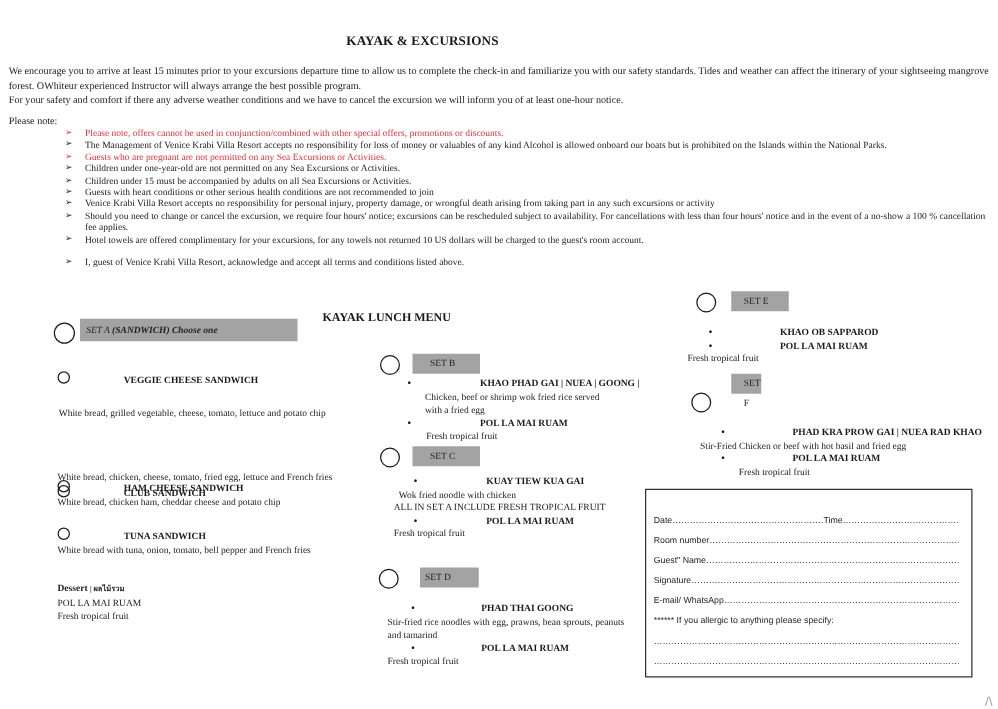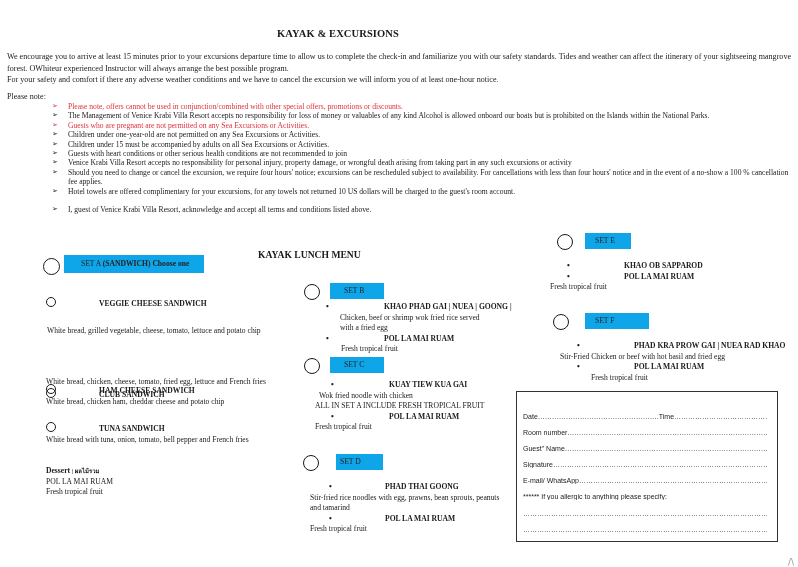--- a/index.html
+++ b/index.html
@@ -29,21 +29,21 @@
     position: absolute; left: 0; top: 0; font-size: 7px;
   }
   .notes li.red { color: #e0303a; }
   .notes li.gap { margin-top: 9px; }
 
   .circle {
     width: 16px; height: 16px; border: 1.3px solid #1a1a1a;
     border-radius: 50%; box-sizing: border-box; background: #fff;
   }
   .set-tag {
-    background: #0ea5e9; font-size: 7.6px; height: 16px; line-height: 16px;
+    background: #a3a3a3; font-size: 7.6px; height: 16px; line-height: 16px;
     color: #222;
   }
   .set-tag b { font-weight: bold; }
   .lunch-title {
     left: 258px; top: 249px; font-weight: bold; font-size: 9.6px;
   }
   .item-title {
     font-weight: bold; font-size: 7.6px; text-transform: uppercase; padding-left: 43px;
   }
   .small { font-size: 7.6px; line-height: 10.5px; }
@@ -91,21 +91,21 @@
   <li><span class="arrow">➢</span><span>Guests with heart conditions or other serious health conditions are not recommended to join</span></li>
   <li><span class="arrow">➢</span><span>Venice Krabi Villa Resort accepts no responsibility for personal injury, property damage, or wrongful death arising from taking part in any such excursions or activity</span></li>
   <li><span class="arrow">➢</span><span>Should you need to change or cancel the excursion, we require four hours' notice; excursions can be rescheduled subject to availability. For cancellations with less than four hours' notice and in the event of a no-show a 100 % cancellation fee applies.</span></li>
   <li><span class="arrow">➢</span><span>Hotel towels are offered complimentary for your excursions, for any towels not returned 10 US dollars will be charged to the guest's room account.</span></li>
   <li class="gap"><span class="arrow">➢</span><span>I, guest of Venice Krabi Villa Resort, acknowledge and accept all terms and conditions listed above.</span></li>
 </ul>
 
 <div class="abs lunch-title">KAYAK LUNCH MENU</div>
 
 <div class="abs circle" style="left:43px; top:258px; width:17px; height:17px;"></div>
-<div class="abs set-tag" style="left:64px; top:255px; width:140px; height:18px; line-height:18px; padding-left:17px; box-sizing:border-box;">
+<div class="abs set-tag" style="left:64px; top:255px; width:174px; height:18px; line-height:18px; padding-left:5px; box-sizing:border-box;font-style:italic;">
   <span>SET A </span><b>(SANDWICH) Choose one</b>
 </div>
 
 <div class="abs small" style="left:46px; top:297px; width:230px;">
   <div><span class="sm-circle"></span><span class="item-title">VEGGIE CHEESE SANDWICH</span></div>
   <div style="padding-left:1px;margin-top:16px;">White bread, grilled vegetable, cheese, tomato, lettuce and potato chip</div>
 </div>
 
 <div class="abs small" style="left:46px; top:342px; width:230px;margin-top:42px;">
   <div><span class="sm-circle"></span><span class="item-title">HAM CHEESE SANDWICH</span></div>
@@ -158,21 +158,21 @@
 
 <div class="abs circle" style="left:557px; top:234px;"></div>
 <div class="abs set-tag" style="left:585px; top:233px; width:46px; padding-left:10px; box-sizing:border-box;">SET E</div>
 <div class="abs small" style="left:550px; top:261px; width:240px;">
   <div class="bullet-line" style="padding-left:31px;"><span class="dot" style="left:17px;">•</span><span class="item-title">KHAO OB SAPPAROD</span></div>
   <div class="bullet-line" style="padding-left:31px;"><span class="dot" style="left:17px;">•</span><span class="item-title">POL LA MAI RUAM</span></div>
   <div>Fresh tropical fruit</div>
 </div>
 
 <div class="abs circle" style="left:553px; top:314px;"></div>
-<div class="abs set-tag" style="left:585px; top:313px; width:64px; padding-left:10px; box-sizing:border-box;">SET F</div>
+<div class="abs set-tag" style="left:585px; top:299px; width:24px; padding-left:10px; box-sizing:border-box;">SET F</div>
 <div class="abs small" style="left:560px; top:341px; width:230px;">
   <div class="bullet-line" style="padding-left:31px;"><span class="dot" style="left:17px;">•</span><span class="item-title">PHAD KRA PROW GAI | NUEA RAD KHAO</span></div>
   <div>Stir-Fried Chicken or beef with hot basil and fried egg</div>
   <div class="bullet-line" style="padding-left:31px;"><span class="dot" style="left:17px;">•</span><span class="item-title">POL LA MAI RUAM</span></div>
   <div style="padding-left:31px;">Fresh tropical fruit</div>
 </div>
 
 <div class="abs form-box">
   <div class="form-row" style="top:21px;">
     <span>Date</span><span>…………………………………………….</span><span>Time</span><span>……………………………………………………</span>

